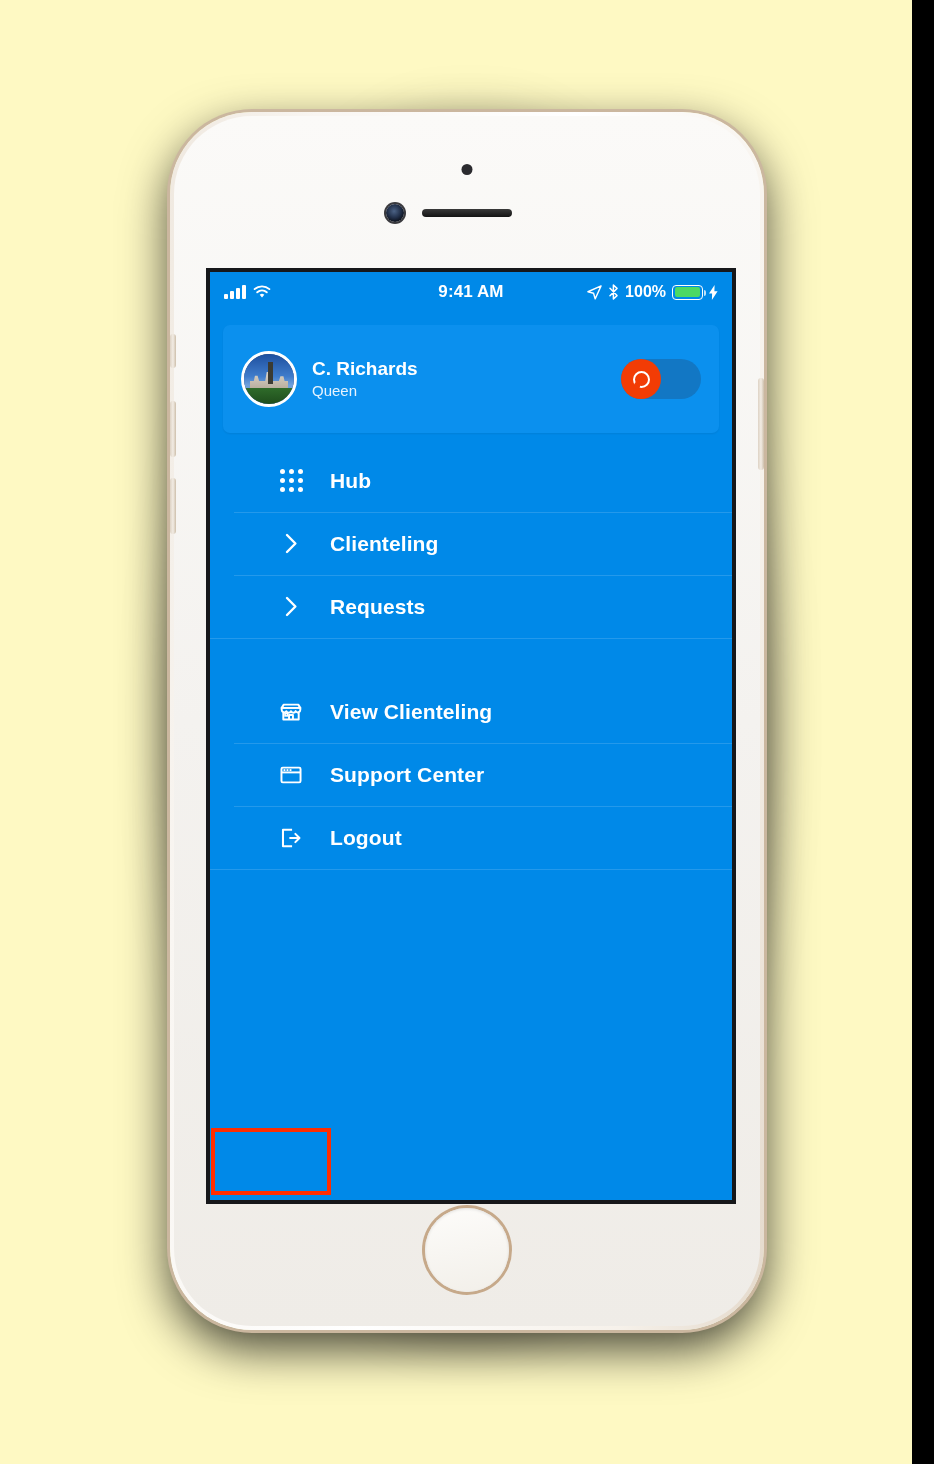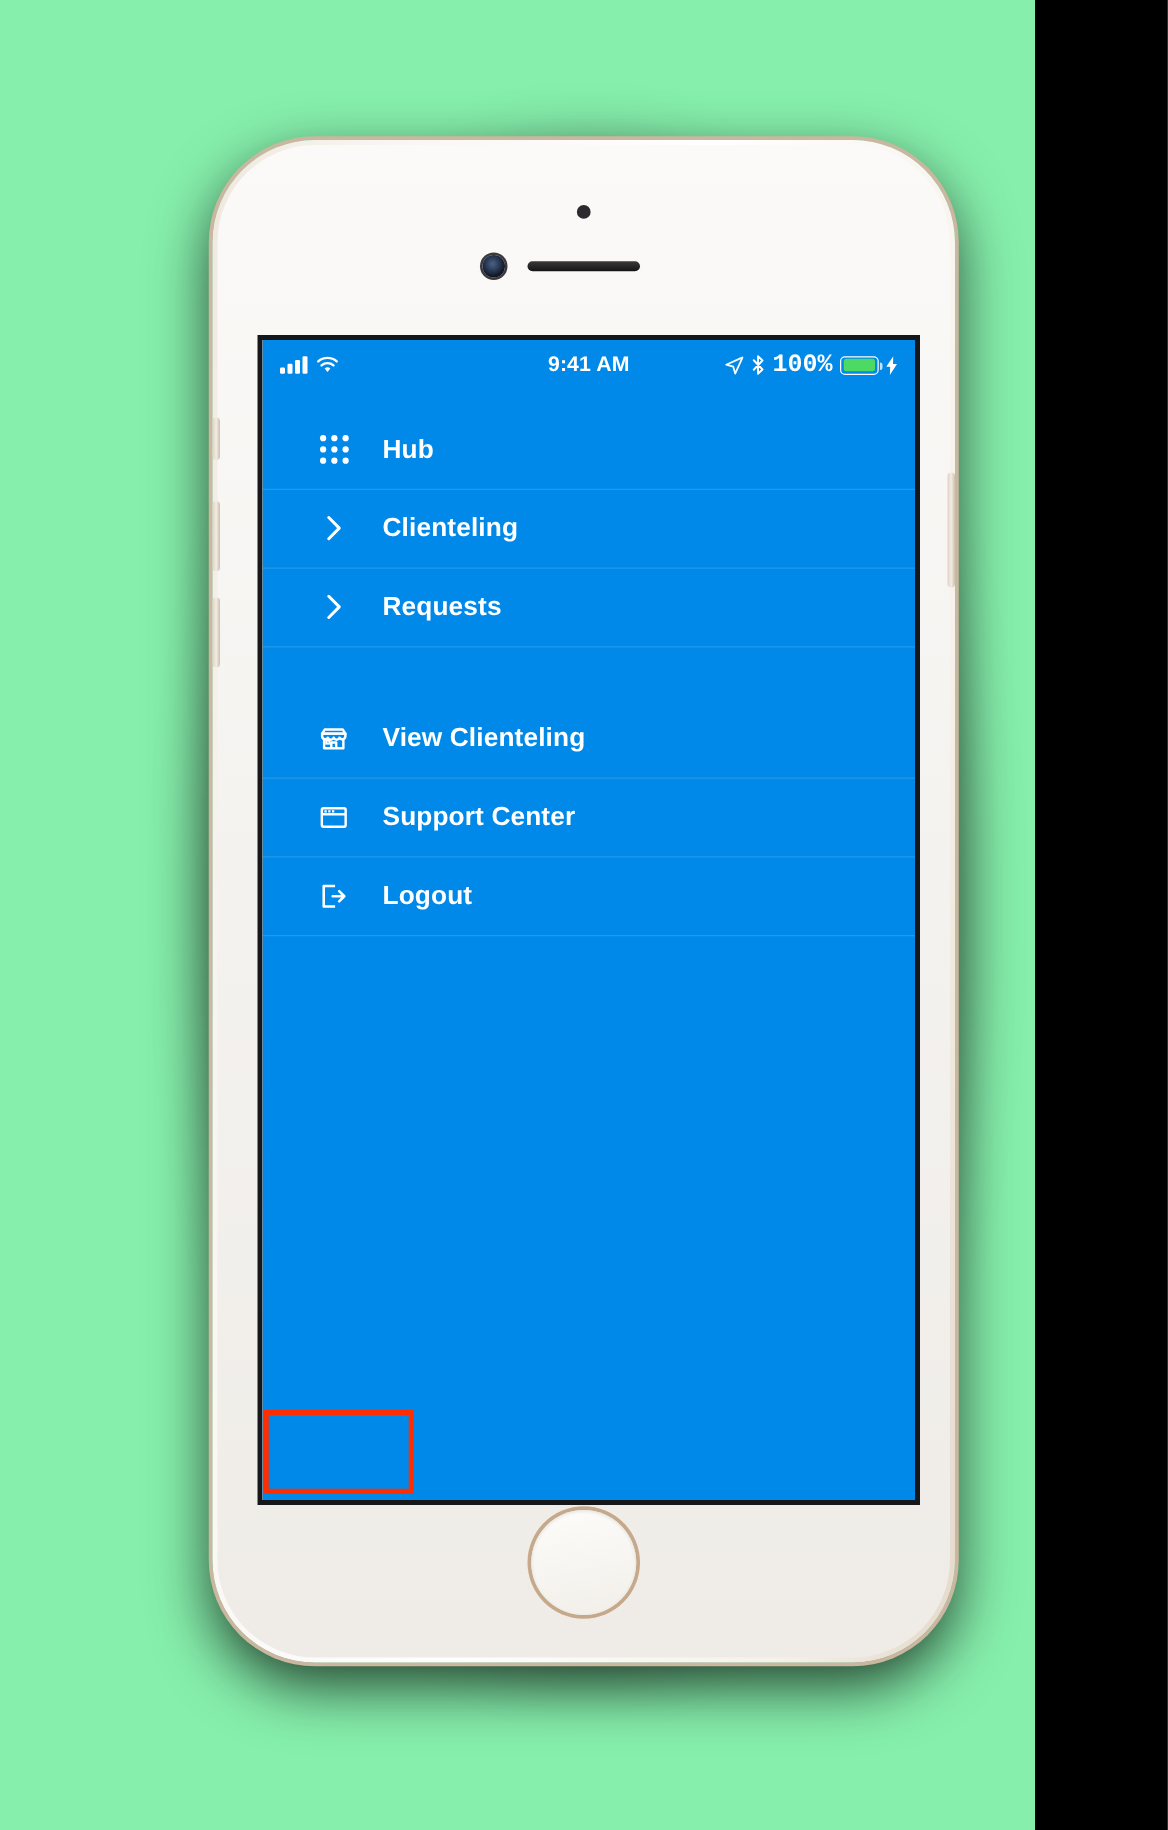--- a/index.html
+++ b/index.html
@@ -5,22 +5,22 @@
   * { box-sizing: border-box; margin: 0; padding: 0; }
   html, body {
     width: 934px; height: 1464px;
     background: #000000;
     font-family: "Liberation Sans", sans-serif;
     overflow: hidden;
   }
 
   .stage {
     position: relative;
-    width: 828px; height: 1464px;
-    background: #86efac;
+    width: 912px; height: 1464px;
+    background: #fef9c3;
   }
 
   
   .phone-glow {
     position: absolute;
     left: 150px; top: 95px;
     width: 640px; height: 1260px;
     border-radius: 100px;
     background: radial-gradient(ellipse at 50% 50%, rgba(60,55,45,0.95) 0%, rgba(32,30,24,0.72) 45%, rgba(0,0,0,0) 72%);
     filter: blur(18px);
@@ -102,21 +102,21 @@
     position: relative;
   }
   .sb-left { display: flex; align-items: center; gap: 7px; }
   .sb-center {
     position: absolute; left: 0; right: 0; top: 0; bottom: 0;
     display: flex; align-items: center; justify-content: center;
     font-size: 17px; font-weight: 600; letter-spacing: .1px;
   }
   .sb-right {
     margin-left: auto; display: flex; align-items: center; gap: 6px;
-    position: relative; z-index: 2; font-size: 20px; font-weight: 600; font-family: Liberation Mono, monospace;
+    position: relative; z-index: 2; font-size: 16px; font-weight: 600;
   }
   .bars { display: flex; align-items: flex-end; gap: 2px; height: 13px; }
   .bars i { display:block; width: 4px; background: #fff; border-radius: 1px; }
   .bars i:nth-child(1){ height: 5px; }
   .bars i:nth-child(2){ height: 8px; }
   .bars i:nth-child(3){ height: 11px; }
   .bars i:nth-child(4){ height: 14px; }
   .battery {
     width: 31px; height: 15px; border: 1.6px solid #fff; border-radius: 4px;
     padding: 1.6px; position: relative;
@@ -191,20 +191,21 @@
   }
 
   
   .menu-list { margin-top: 16px; }
   .menu-item {
     height: 63px;
     display: flex; align-items: center;
     padding-left: 42px;
     position: relative;
     cursor: pointer;
+    margin-left: 24px;
   }
   .menu-item + .menu-item::before,
   .menu-item.topline::before {
     content: ""; position: absolute; left: 0; right: 0; top: 0;
     height: 1px; background: rgba(255,255,255,0.14);
   }
   .mi-icon {
     width: 30px; height: 30px;
     display: flex; align-items: center; justify-content: center;
     flex: 0 0 auto;
@@ -287,20 +288,37 @@
                 <span></span>
               </span>
             <svg width="9" height="15" viewBox="0 0 9 15">
               <path d="M5.6 0L0 8.4h3.1L2.9 15 8.6 6.2H5.4L5.6 0z" fill="#fff"></path>
             </svg>
           </div>
         </div>
 
         <div class="menu-body">
 
+          <div class="profile-card">
+            <div class="avatar">
+              <span class="sky"></span>
+              <span class="bldg"></span>
+              <span class="tower"></span>
+              <span class="trees"></span>
+            </div>
+            <div class="profile-text">
+              <div class="profile-name">C. Richards</div>
+              <div class="profile-role">Queen</div>
+            </div>
+            <div class="toggle">
+              <div class="knob">
+                <span class="knob-glyph"></span>
+              </div>
+            </div>
+          </div>
 
           <div class="menu-list">
 
             <div class="menu-item">
               <span class="mi-icon">
                 <span class="dotgrid">
                     <i></i>
                     <i></i>
                     <i></i>
                     <i></i>

